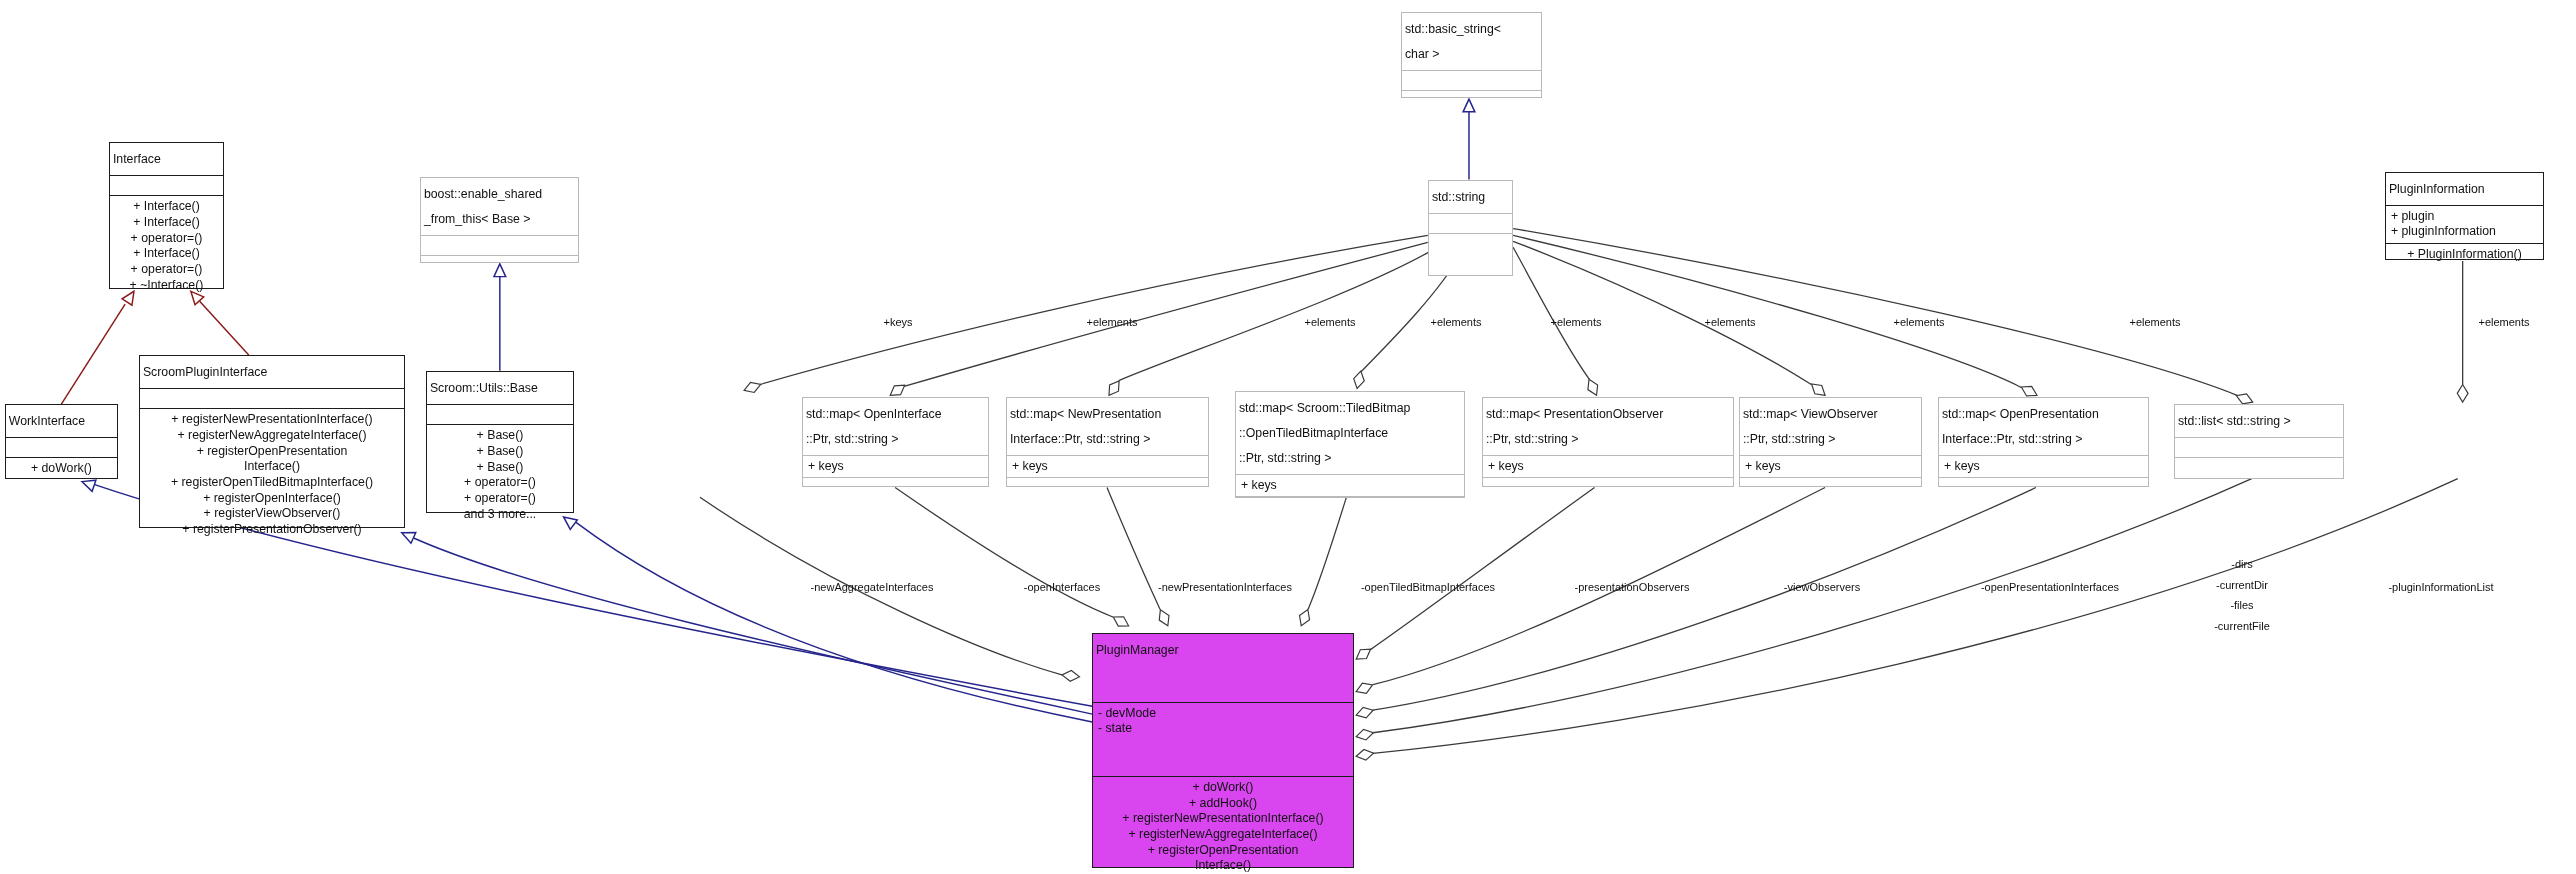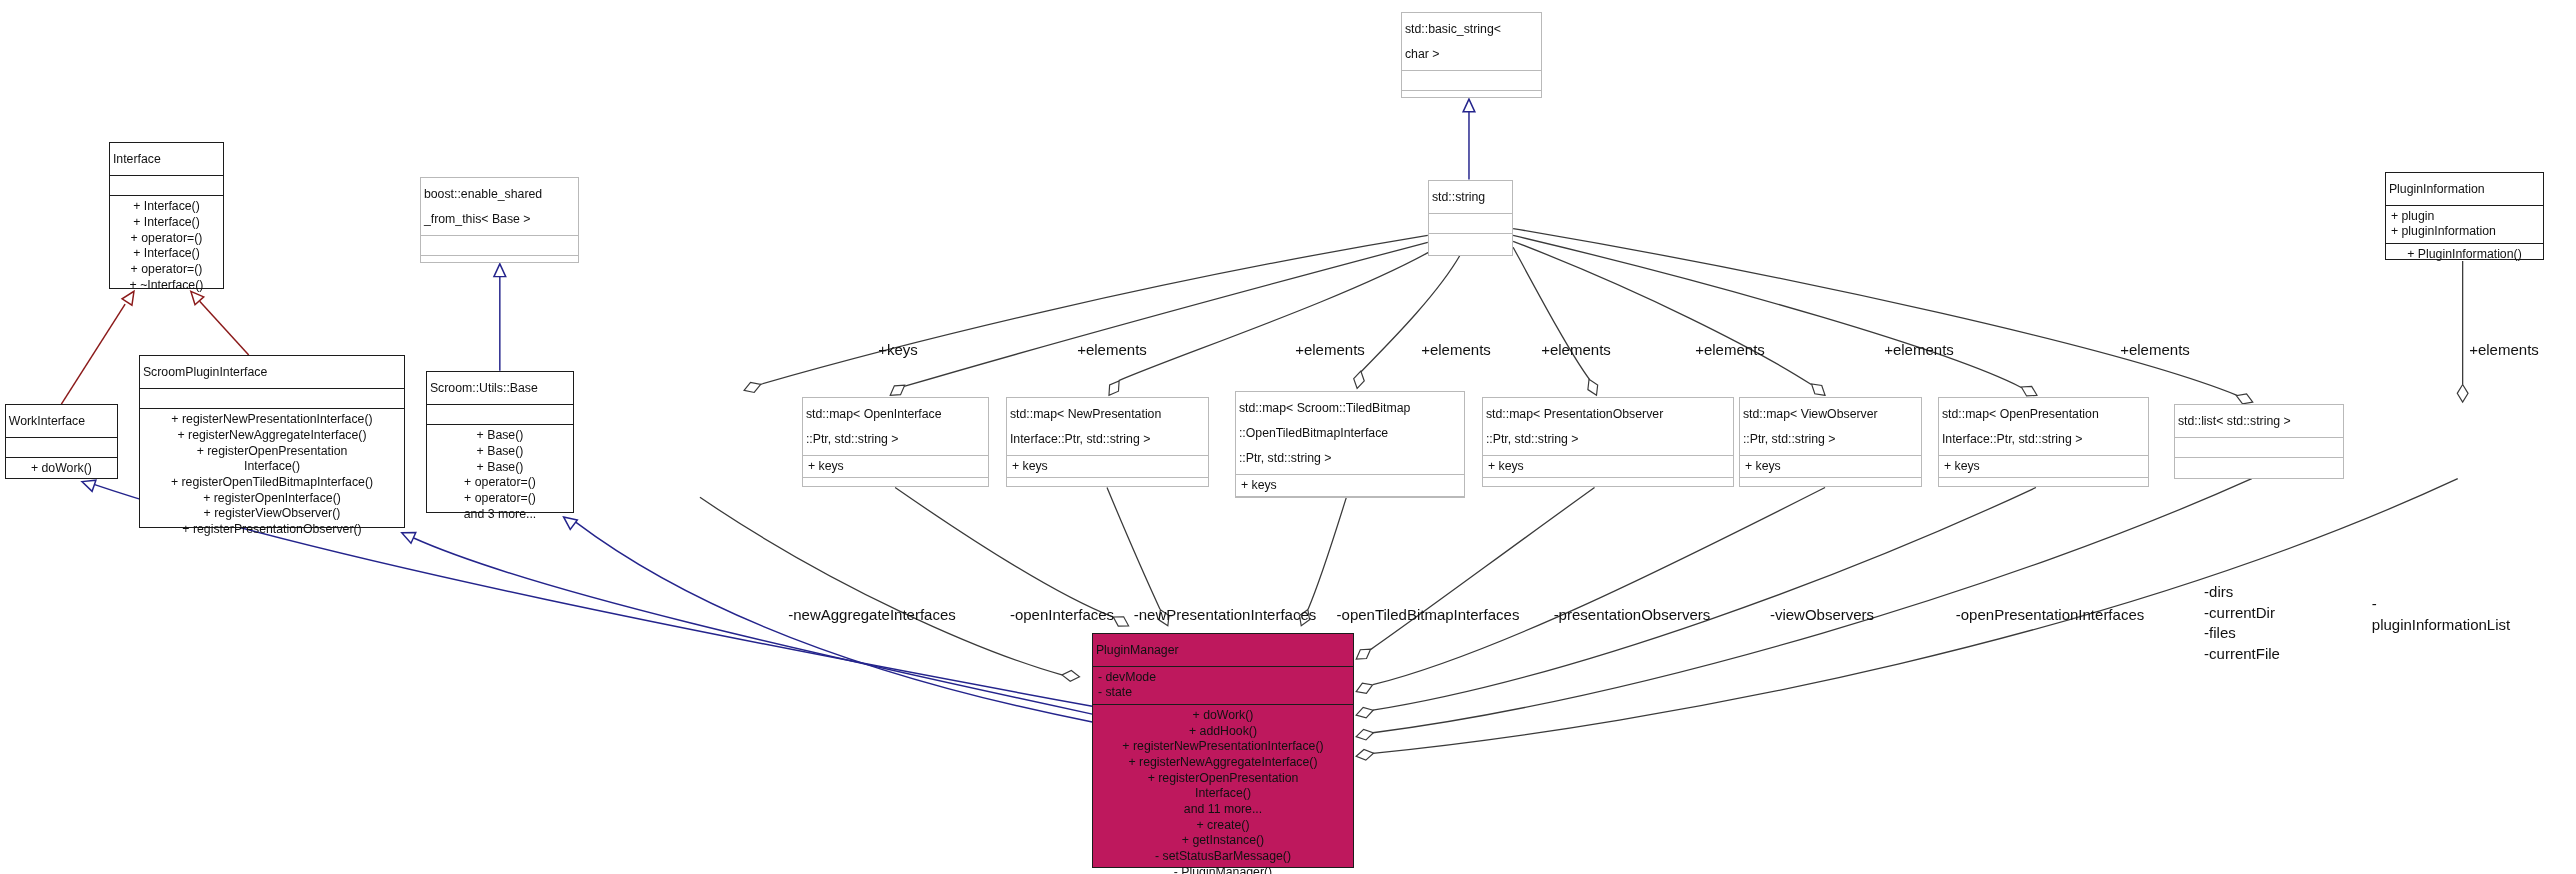--- a/index.html
+++ b/index.html
@@ -13,46 +13,45 @@
   }
   svg.edges{position:absolute;left:0;top:0;z-index:1;}
   .uml-box{
     position:absolute;z-index:2;
     display:flex;flex-direction:column;
     background:#ffffff;
     border:1px solid #b9b9b9;
     box-sizing:border-box;
   }
   .uml-box.b-dark{border-color:#1c1c1c;}
-  .uml-box.b-focus{border-color:#1c1c1c;background:#be185d;}
+  .uml-box.b-focus{border-color:#1c1c1c;background:#d946ef;gap:36px;}
   .uml-title{
     flex:0 0 auto;
     text-align:left;
     font-size:12.3px;line-height:25px;
     padding:3.9px 2.9px 2.9px 2.9px;
     white-space:pre-line;
   }
   .uml-attrs,.uml-methods{
     font-size:12.3px;line-height:15.7px;
     padding:2.9px 4.9px;
     white-space:pre-line;
     border-top:1px solid #1c1c1c;
     min-height:13.7px;
   }
   .uml-methods{flex:1 1 auto;text-align:center;}
   .uml-attrs{flex:0 0 auto;}
   .b-light>.uml-attrs,.b-light>.uml-methods{border-top-color:#b9b9b9;}
   .edge-label{
     position:absolute;z-index:3;
-    font-size:15px;line-height:20.6px;
+    font-size:11px;line-height:20.6px;
     white-space:pre-line;
     transform:translate(-50%,-50%);
-    text-align:left;
+    text-align:center;
     color:#111111;
-    margin-top:28px;
   }
 </style>
 </head>
 <body>
 
 <div class="canvas">
 
   <svg class="edges" width="2576" height="874" viewBox="0 0 2625 891">
     <g fill="none" stroke="#3a3a3a" stroke-width="1.3">
 
@@ -125,21 +124,21 @@
     </g>
   </svg>
 
   <div class="uml-box b-light" style="left:1401px;top:11.8px;width:141px;height:86px">
     <div class="uml-title">std::basic_string&lt;
 char &gt;</div>
     <div class="uml-attrs"></div>
     <div class="uml-methods"></div>
   </div>
 
-  <div class="uml-box b-light" style="left:1428px;top:180px;width:85px;height:76px">
+  <div class="uml-box b-light" style="left:1428px;top:180px;width:85px;height:96px">
     <div class="uml-title">std::string</div>
     <div class="uml-attrs"></div>
     <div class="uml-methods"></div>
   </div>
 
   <div class="uml-box b-dark" style="left:109px;top:142px;width:115px;height:147px">
     <div class="uml-title">Interface</div>
     <div class="uml-attrs"></div>
     <div class="uml-methods">+ Interface()
 + Interface()

